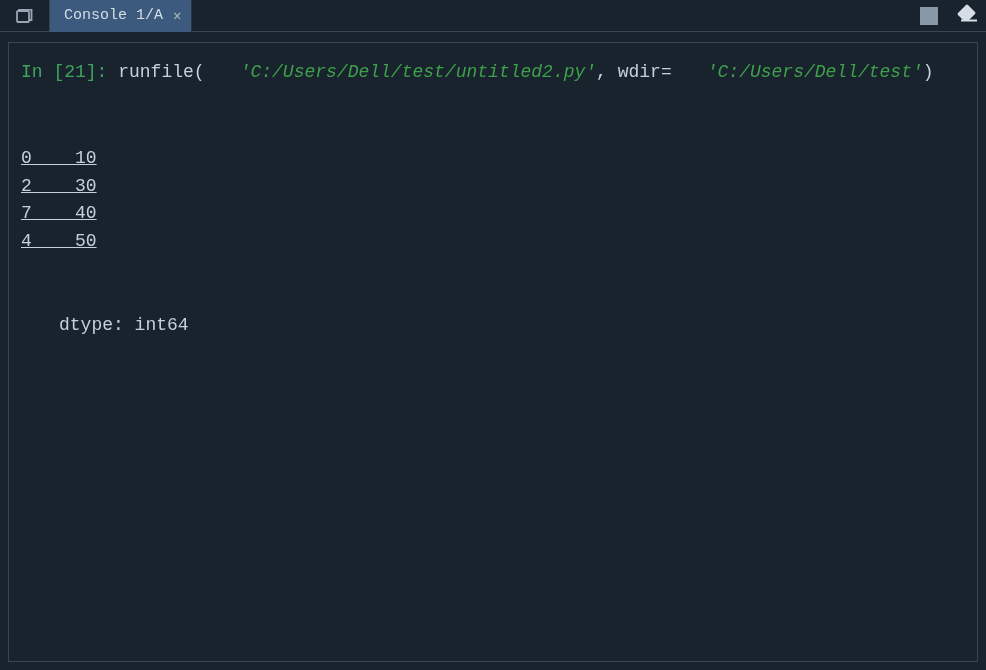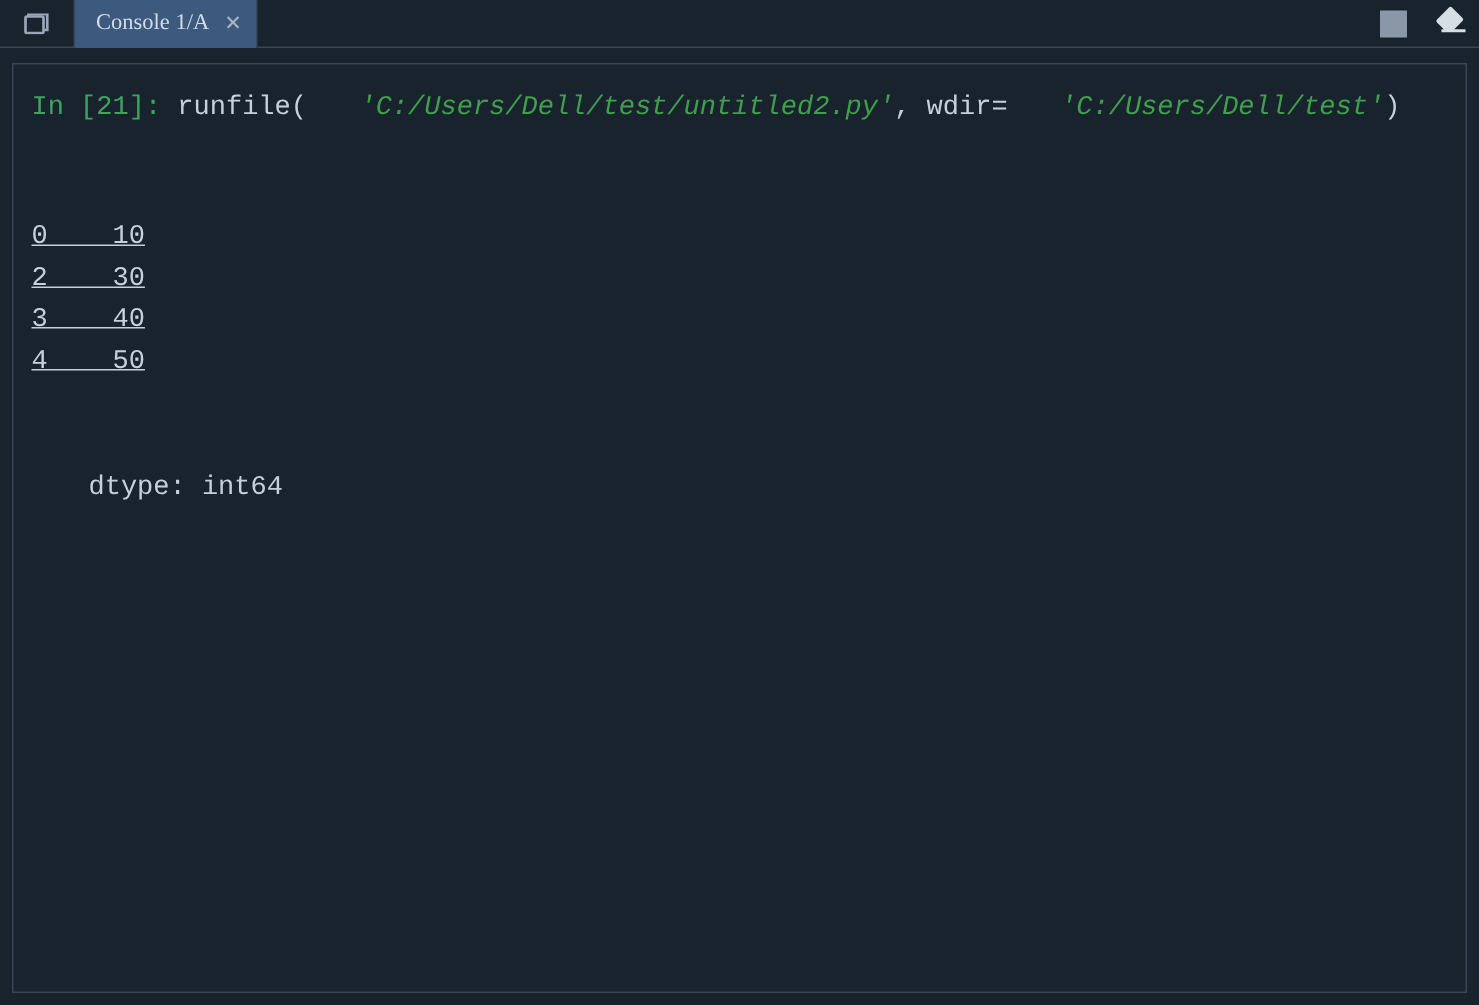--- a/index.html
+++ b/index.html
@@ -35,21 +35,21 @@
     .tab-icon-left svg {
       stroke: #9aa5b5;
     }
     .tab {
       height: 32px;
       background: #3c5a7d;
       display: flex;
       align-items: center;
       padding: 0 10px 0 14px;
       font-size: 15px;
-      font-family: Liberation Serif, serif;
+      font-family: Liberation Mono, monospace;
       color: #d5dde5;
       gap: 10px;
       border-right: 1px solid #2a3542;
     }
     .tab .close {
       color: #aab6c4;
       cursor: pointer;
       font-size: 14px;
     }
     .right-icons {
@@ -138,21 +138,21 @@
       </svg>
     </div>
   </div>
 </div>
 
 <div class="content">
   <div class="console-inner">
     <div class="prompt-line"><span class="prompt-label">In [21]: </span><span class="cmd-plain">runfile(</span><span class="cmd-str">'C:/Users/Dell/test/untitled2.py'</span><span class="cmd-plain">, wdir=</span><span class="cmd-str">'C:/Users/Dell/test'</span><span class="cmd-plain">)</span></div>
 
     <div class="output">
-      <div id="sec1-rows"><div class="out-row">0    10</div><div class="out-row">2    30</div><div class="out-row">3    40</div><div class="out-row">4    50</div></div>
+      <div id="sec1-rows"><div class="out-row">0    10</div><div class="out-row">2    30</div><div class="out-row">7    40</div><div class="out-row">4    50</div></div>
       <div class="out-dtype">dtype: int64</div>
 
       <div class="blank-line"></div>
 
       
       
       
     </div>
   </div>
 </div>

